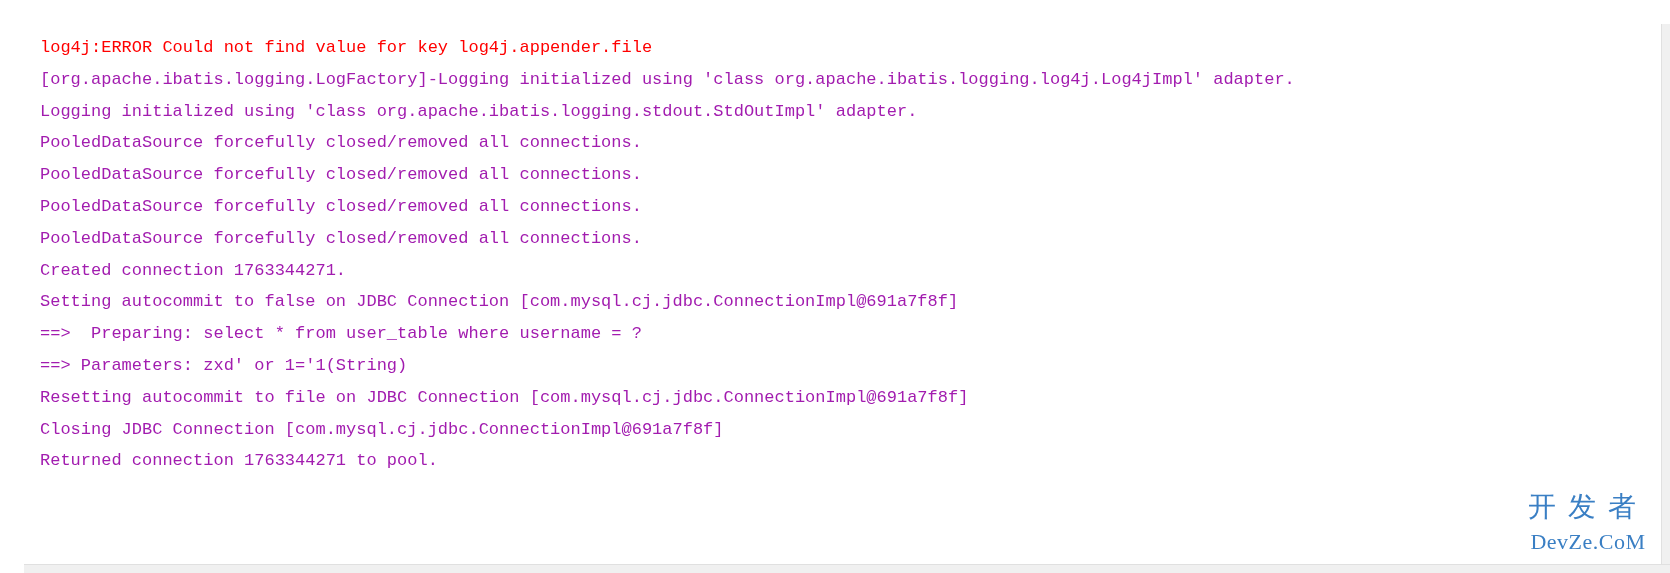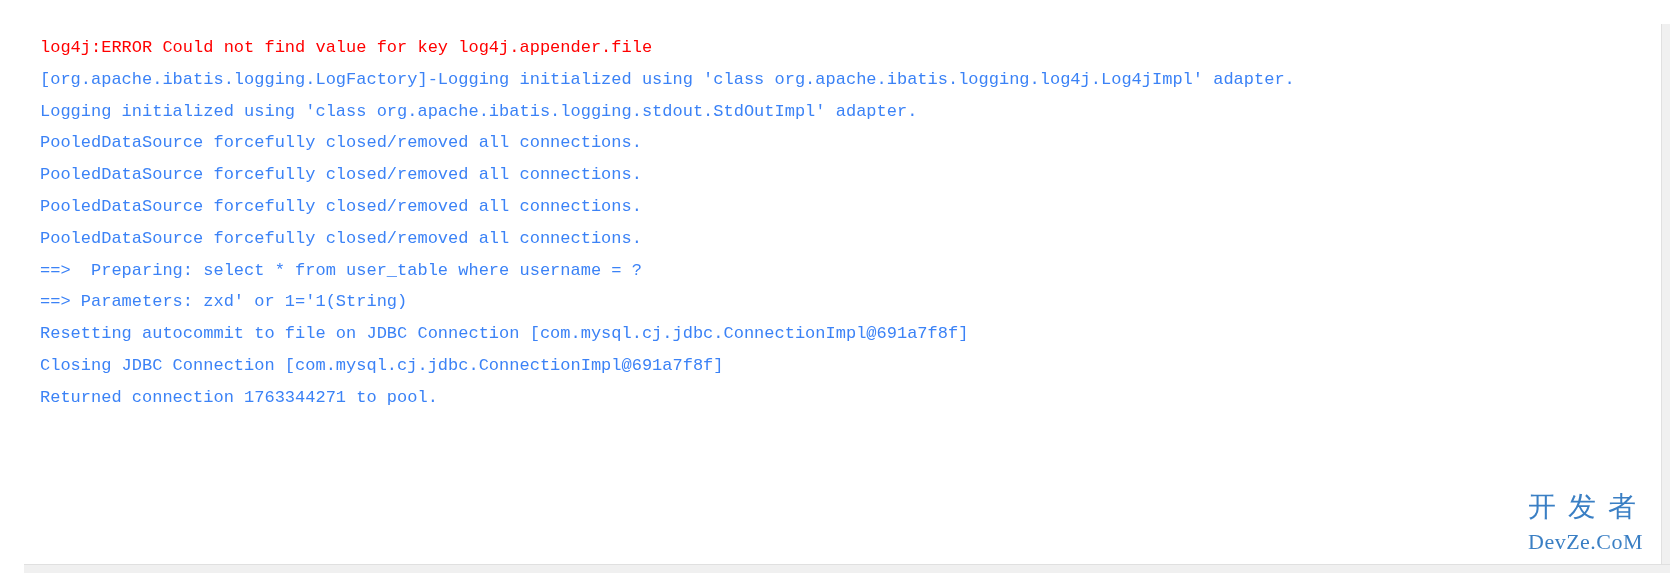--- a/index.html
+++ b/index.html
@@ -24,21 +24,21 @@
       overflow-y: auto;
     }
     .log-line {
       white-space: pre;
       font-family: "Consolas", "Courier New", monospace;
     }
     .error-line {
       color: #ff0000;
     }
     .normal-line {
-      color: #3b82f6;
+      color: #a21caf;
     }
     .scrollbar-vertical {
       position: absolute;
       right: 0;
       top: 0;
       width: 17px;
       height: calc(100% - 17px);
       background: #f0f0f0;
       border-left: 1px solid #e0e0e0;
     }
@@ -65,21 +65,21 @@
       left: 2px;
       top: 50%;
       transform: translateY(-50%);
       color: #888;
       font-size: 10px;
     }
     .watermark {
       position: absolute;
       right: 22px;
       bottom: 20px;
-      text-align: left;
+      text-align: center;
       font-family: "SimSun", "Microsoft YaHei", sans-serif;
       pointer-events: none;
     }
     .watermark-cn {
       color: #3a7fc4;
       font-size: 28px;
       letter-spacing: 12px;
       font-weight: normal;
       line-height: 1.1;
     }
@@ -95,20 +95,22 @@
 <body>
 
 <div class="console-area" id="console-area">
 <div class="log-line error-line">log4j:ERROR Could not find value for key log4j.appender.file</div>
     <div class="log-line normal-line">[org.apache.ibatis.logging.LogFactory]-Logging initialized using 'class org.apache.ibatis.logging.log4j.Log4jImpl' adapter.</div>
     <div class="log-line normal-line">Logging initialized using 'class org.apache.ibatis.logging.stdout.StdOutImpl' adapter.</div>
     <div class="log-line normal-line">PooledDataSource forcefully closed/removed all connections.</div>
     <div class="log-line normal-line">PooledDataSource forcefully closed/removed all connections.</div>
     <div class="log-line normal-line">PooledDataSource forcefully closed/removed all connections.</div>
     <div class="log-line normal-line">PooledDataSource forcefully closed/removed all connections.</div>
+    <div class="log-line normal-line">Created connection 1763344271.</div>
+    <div class="log-line normal-line">Setting autocommit to false on JDBC Connection [com.mysql.cj.jdbc.ConnectionImpl@691a7f8f]</div>
     <div class="log-line normal-line">==&gt;  Preparing: select * from user_table where username = ? </div>
     <div class="log-line normal-line">==&gt; Parameters: zxd' or 1='1(String)</div>
     <div class="log-line normal-line">Resetting autocommit to file on JDBC Connection [com.mysql.cj.jdbc.ConnectionImpl@691a7f8f]</div>
     <div class="log-line normal-line">Closing JDBC Connection [com.mysql.cj.jdbc.ConnectionImpl@691a7f8f]</div>
     <div class="log-line normal-line">Returned connection 1763344271 to pool.</div>
   </div>
 
 <div class="scrollbar-vertical">
   <div class="scrollbar-thumb-v"></div>
 </div>

